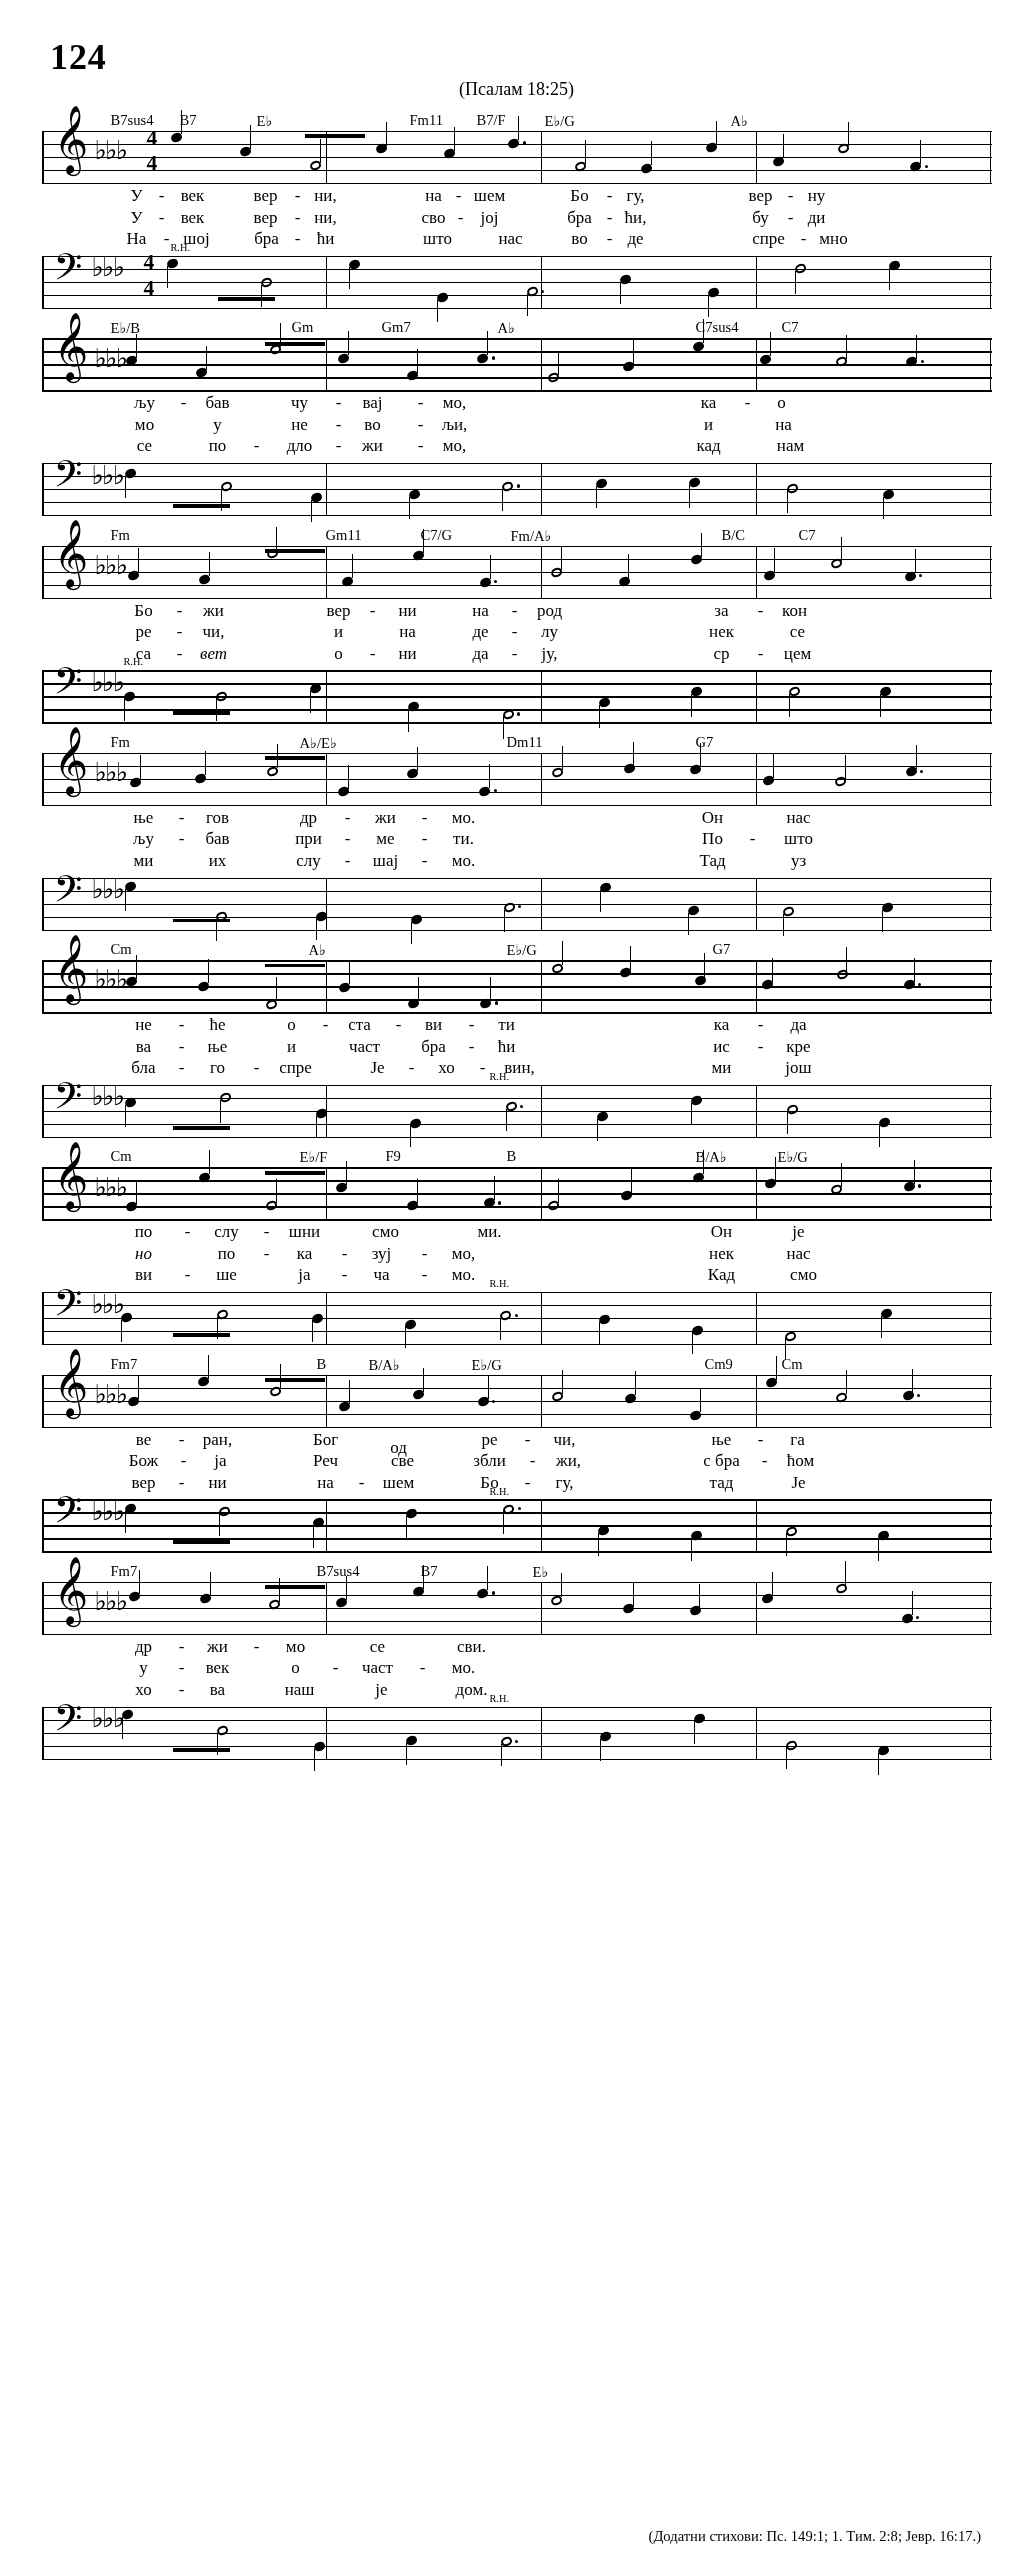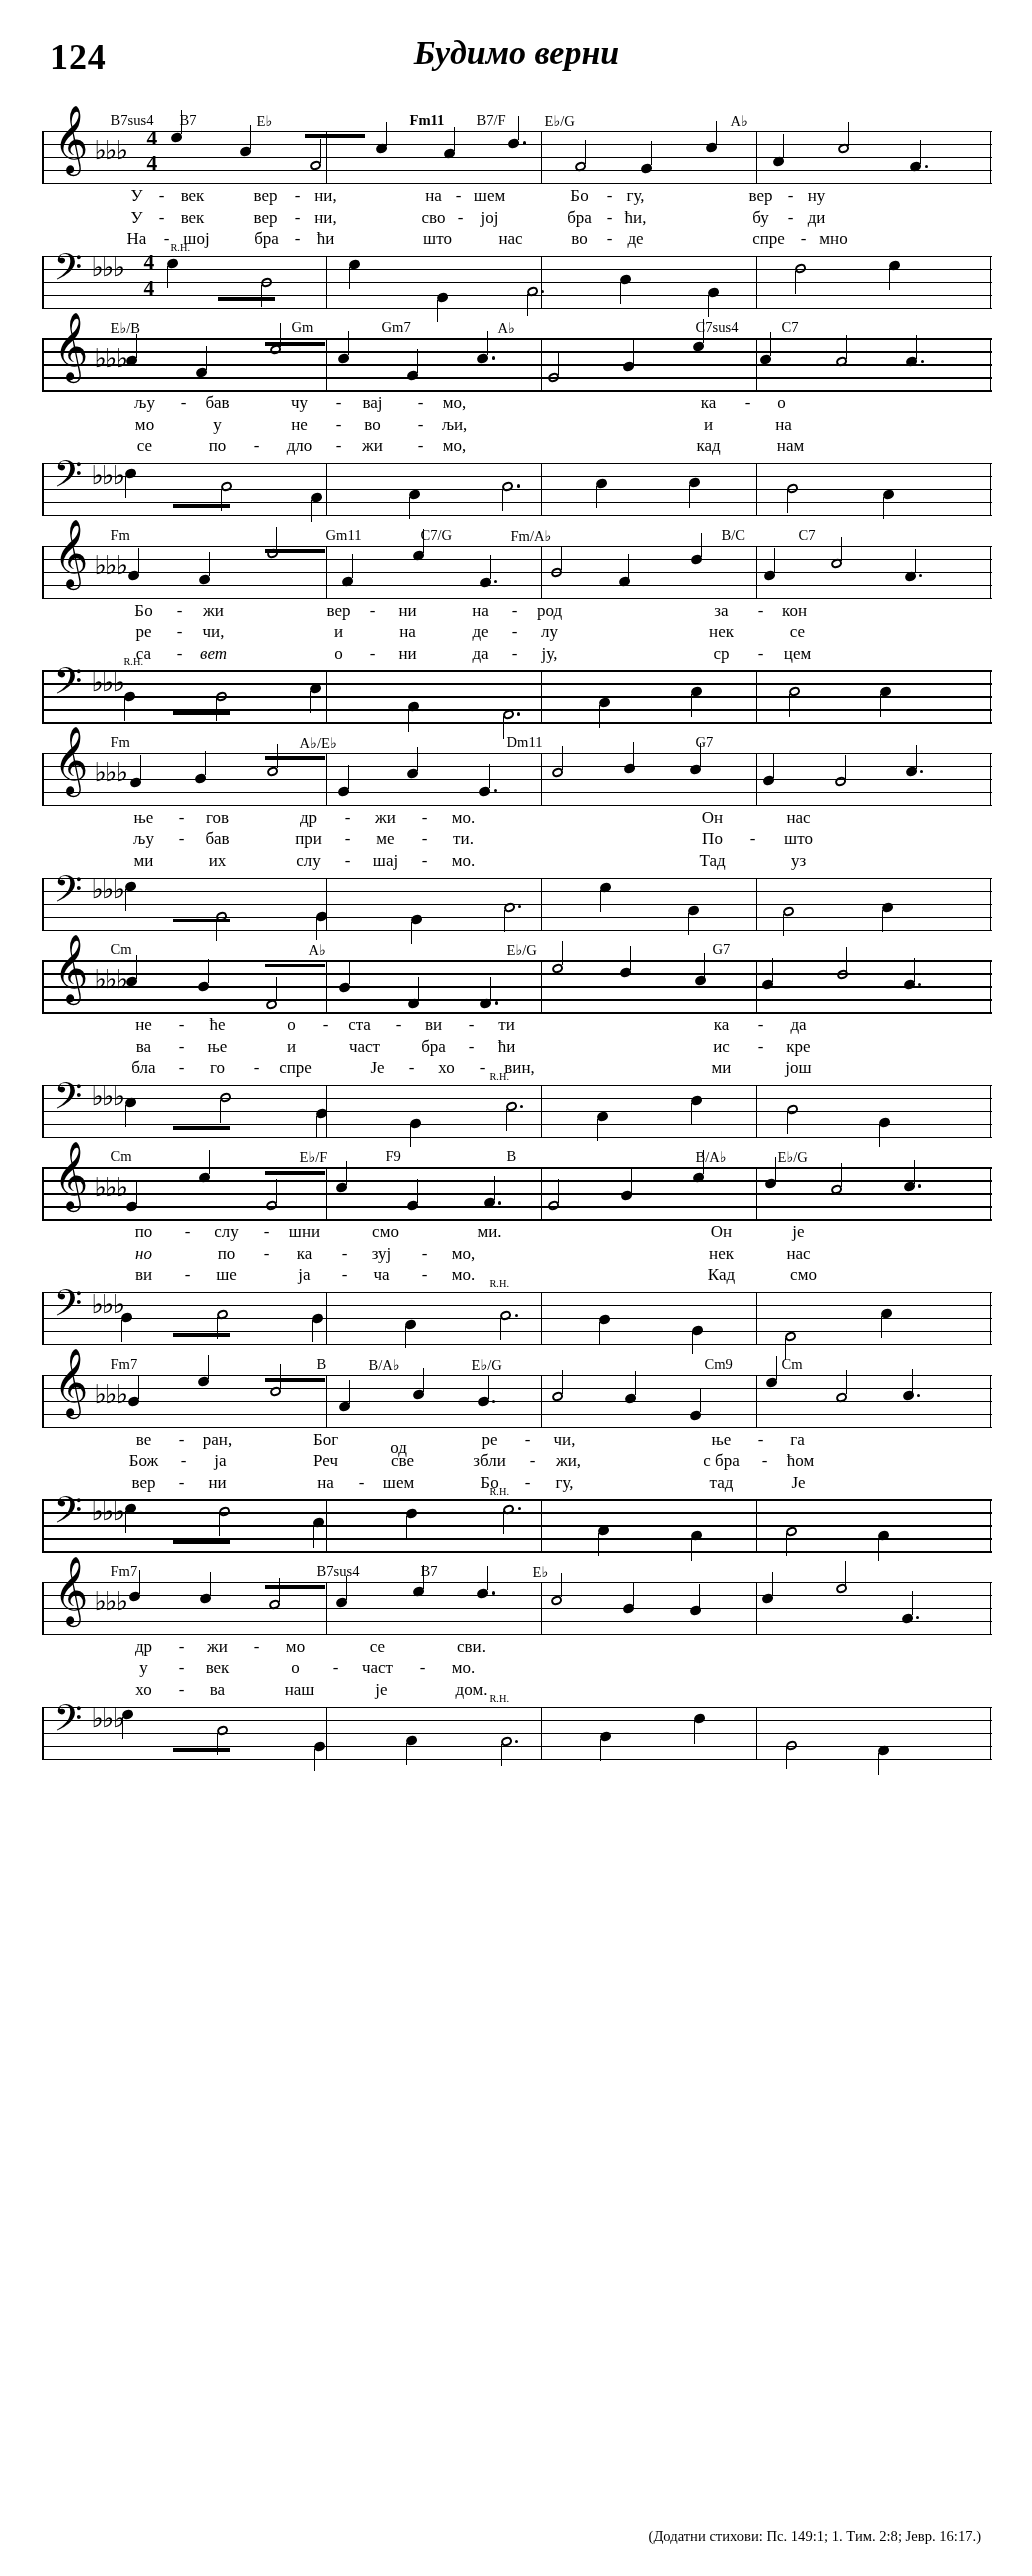--- a/index.html
+++ b/index.html
@@ -218,30 +218,30 @@
     font-size: 14.6px;
   }
 </style>
 </head>
 <body>
 
 <div class="page">
 
   <div class="header">
     <div class="hymn-number">124</div>
-    <div class="title">Будимо верни</div>
+    <div class="subtitle">(Псалам 18:25)</div>
   </div>
 
   <div class="systems" id="systems">
       <div class="system">
         <div class="chords">
           <div class="chord" style="left: 69px;">B7sus4</div>
           <div class="chord" style="left: 138px;">B7</div>
           <div class="chord" style="left: 215px;">E♭</div>
-          <div class="chord" style="left: 368px; font-weight: bold;">Fm11</div>
+          <div class="chord" style="left: 368px;">Fm11</div>
           <div class="chord" style="left: 435px;">B7/F</div>
           <div class="chord" style="left: 503px;">E♭/G</div>
           <div class="chord" style="left: 689px;">A♭</div>
         </div>
         <div class="staff-block">
           <div class="staff">
             <div class="line"></div>
             <div class="line"></div>
             <div class="line"></div>
             <div class="line"></div>

